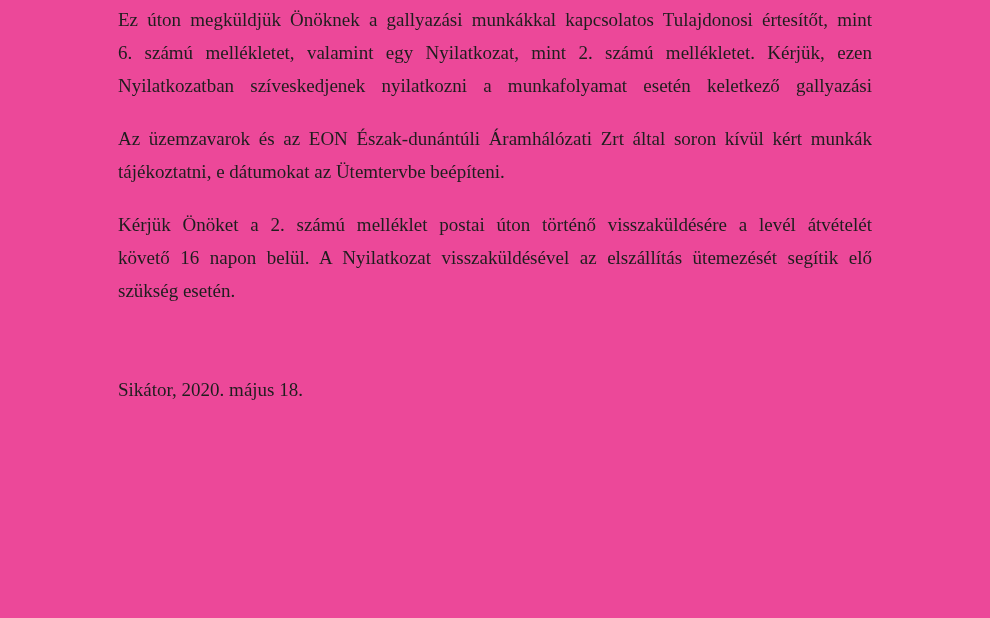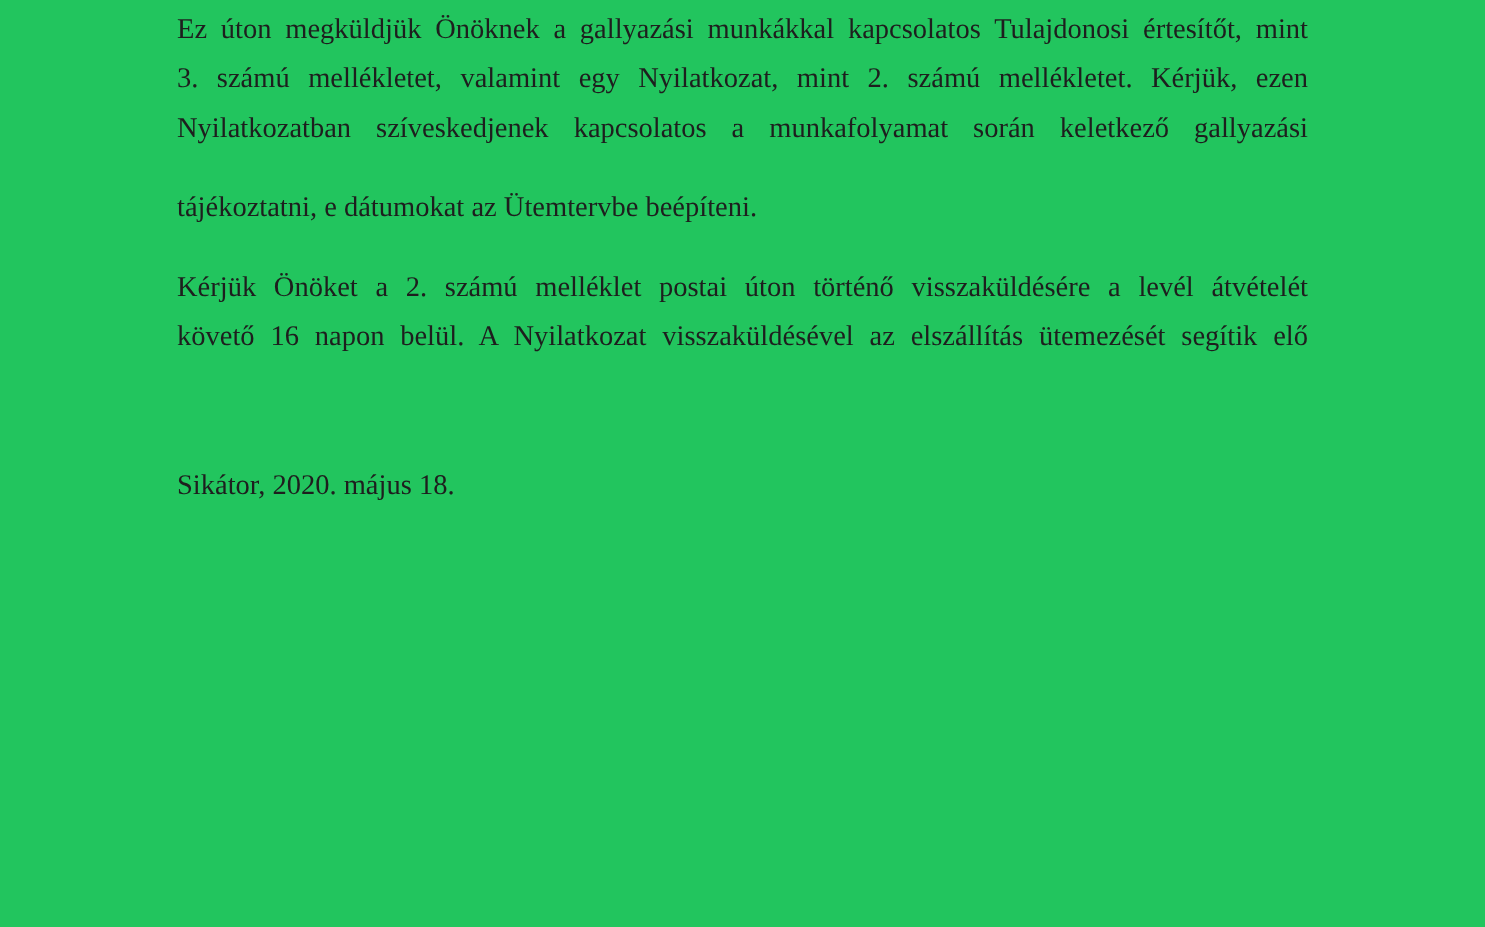--- a/index.html
+++ b/index.html
@@ -40,31 +40,33 @@
     margin: 66px 0 16px 0;
   }
   .closing {
     margin: 50px 0 0 0;
     text-align: center;
   }
 </style>
 </head>
 <body>
 
-<div class="page" style="color: rgb(30, 30, 30); background: #22c55e;">
+<div class="page" style="color: rgb(30, 30, 30); background: #ec4899;">
   <div class="content">
     <div id="paragraphs">
         <div class="para">
           <div class="line">Ez úton megküldjük Önöknek a gallyazási munkákkal kapcsolatos Tulajdonosi értesítőt, mint</div>
-          <div class="line">3. számú mellékletet, valamint egy Nyilatkozat, mint 2. számú mellékletet. Kérjük, ezen</div>
-          <div class="line">Nyilatkozatban szíveskedjenek kapcsolatos a munkafolyamat során keletkező gallyazási</div>
+          <div class="line">6. számú mellékletet, valamint egy Nyilatkozat, mint 2. számú mellékletet. Kérjük, ezen</div>
+          <div class="line">Nyilatkozatban szíveskedjenek nyilatkozni a munkafolyamat esetén keletkező gallyazási</div>
         </div>
         <div class="para">
+          <div class="line">Az üzemzavarok és az EON Észak-dunántúli Áramhálózati Zrt által soron kívül kért munkák</div>
           <div class="line last">tájékoztatni, e dátumokat az Ütemtervbe beépíteni.</div>
         </div>
         <div class="para">
           <div class="line">Kérjük Önöket a 2. számú melléklet postai úton történő visszaküldésére a levél átvételét</div>
           <div class="line">követő 16 napon belül. A Nyilatkozat visszaküldésével az elszállítás ütemezését segítik elő</div>
+          <div class="line last">szükség esetén.</div>
         </div>
       </div>
     <div class="date-line">Sikátor, 2020. május 18.</div>
   </div>
 </div>
 
 </body></html>

